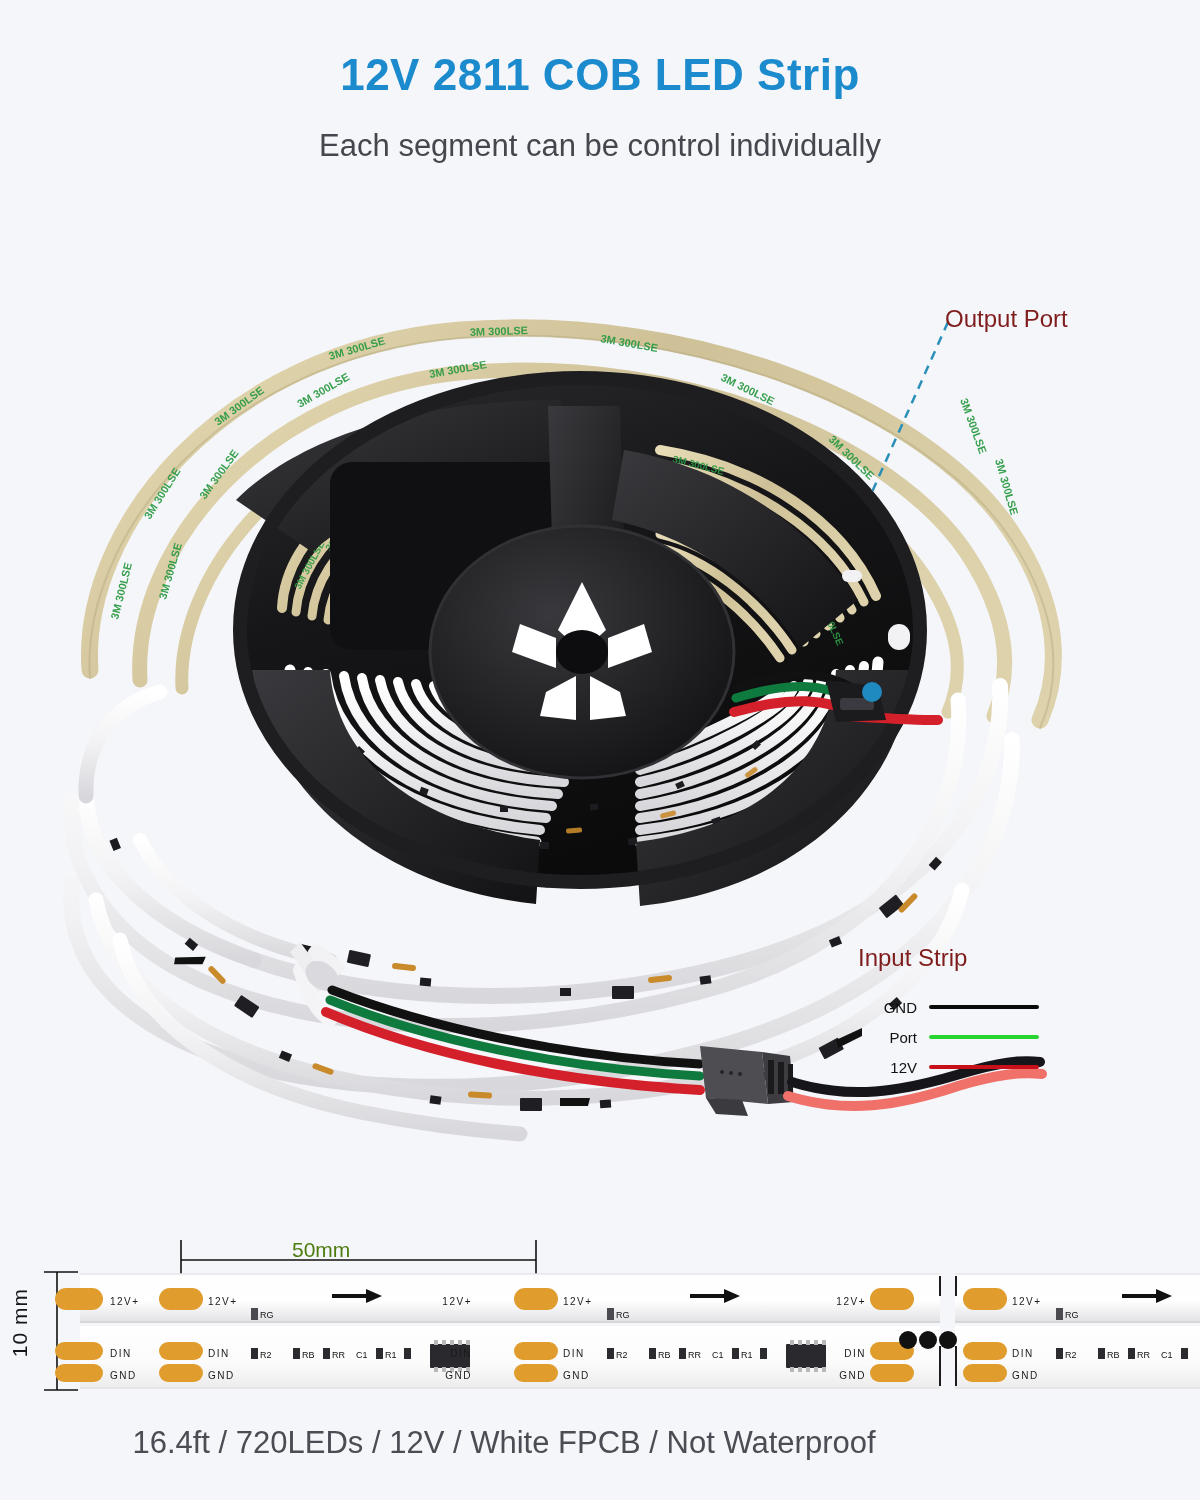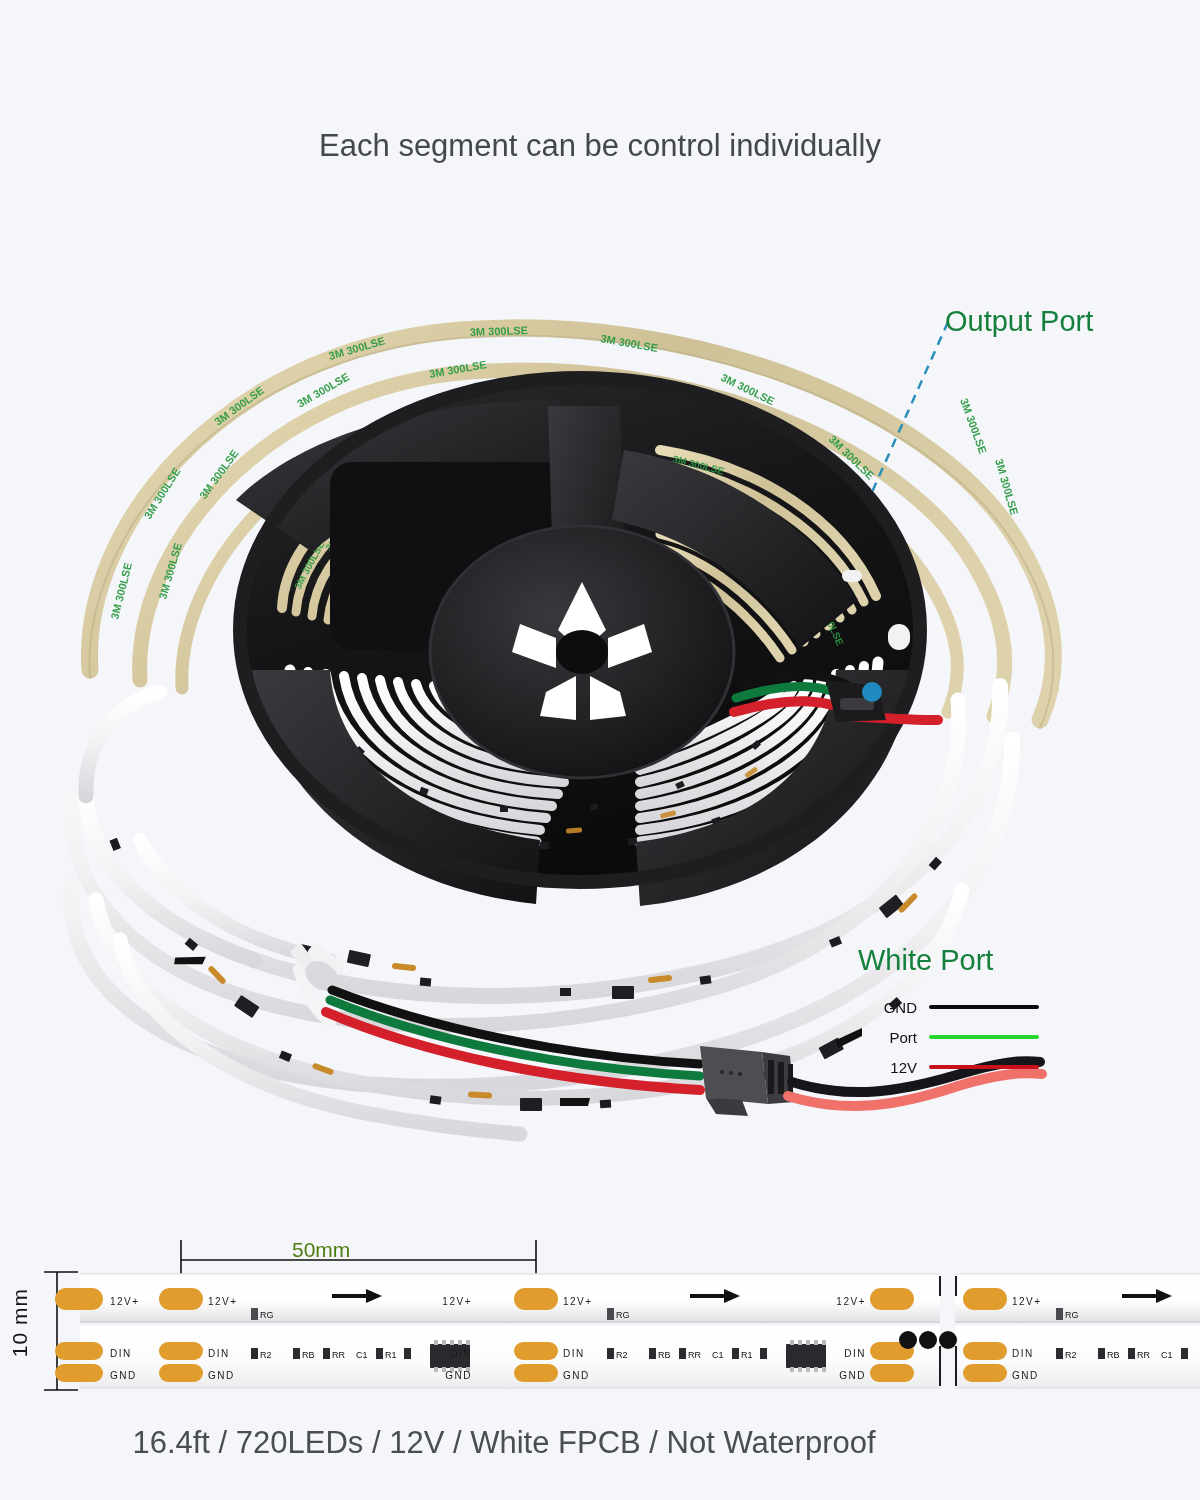--- a/index.html
+++ b/index.html
@@ -17,21 +17,21 @@
     position:absolute;left:0;top:50px;width:1200px;text-align:center;
     font-size:44px;font-weight:bold;color:#1b8bce;letter-spacing:0.5px;
   }
   .subtitle{
     position:absolute;left:0;top:128px;width:1200px;text-align:center;
     font-size:31px;color:#44474d;
   }
 
   
   .callout{
-    position:absolute;font-size:29px;color:#15803d;white-space:nowrap;
+    position:absolute;font-size:24px;color:#7f1d1d;white-space:nowrap;
   }
   #output-port-label{left:945px;top:305px;}
   #input-port-label{left:858px;top:944px;}
 
   
   .legend{position:absolute;left:855px;top:994px;width:200px;}
   .legend-row{display:flex;align-items:center;height:26px;margin-bottom:4px;}
   .legend-label{width:62px;text-align:right;font-size:15px;color:#111;padding-right:12px;}
   .legend-swatch{width:110px;height:4px;border-radius:2px;}
 
@@ -49,20 +49,21 @@
   }
 
   
   #photo{position:absolute;left:0;top:200px;width:1200px;height:1020px;}
 </style>
 </head>
 <body style="background: rgb(245, 246, 250);">
 
 <div id="stage">
 
+  <div class="title" style="color: rgb(27, 139, 206);">12V 2811 COB LED Strip</div>
   <div class="subtitle" style="color: rgb(68, 71, 77);">Each segment can be control individually</div>
 
   <svg id="photo" viewBox="0 0 1200 1020" width="1200" height="1020">
     <defs>
       <linearGradient id="reelG" x1="0" y1="0" x2="0.4" y2="1">
         <stop offset="0" stop-color="#2c2c2f"></stop>
         <stop offset="0.45" stop-color="#161618"></stop>
         <stop offset="1" stop-color="#0b0b0c"></stop>
       </linearGradient>
       <linearGradient id="tapeG" x1="0" y1="0" x2="1" y2="0.5">
@@ -339,21 +340,21 @@
       </g>
 
       <g stroke="#2a8fb8" stroke-width="2.5" stroke-dasharray="9 7" fill="none">
         <path d="M948,122 L872,292"></path>
       </g>
     </g>
   </svg>
 
   <div class="callout" id="output-port-label">Output Port</div>
 
-  <div class="callout" id="input-port-label">White Port</div>
+  <div class="callout" id="input-port-label">Input Strip</div>
 
   <div class="legend">
     <div class="legend-row">
       <div class="legend-label">GND</div>
       <div class="legend-swatch" id="sw0" style="background: rgb(10, 10, 10);"></div>
     </div>
     <div class="legend-row">
       <div class="legend-label">Port</div>
       <div class="legend-swatch" id="sw1" style="background: rgb(39, 213, 47);"></div>
     </div>

